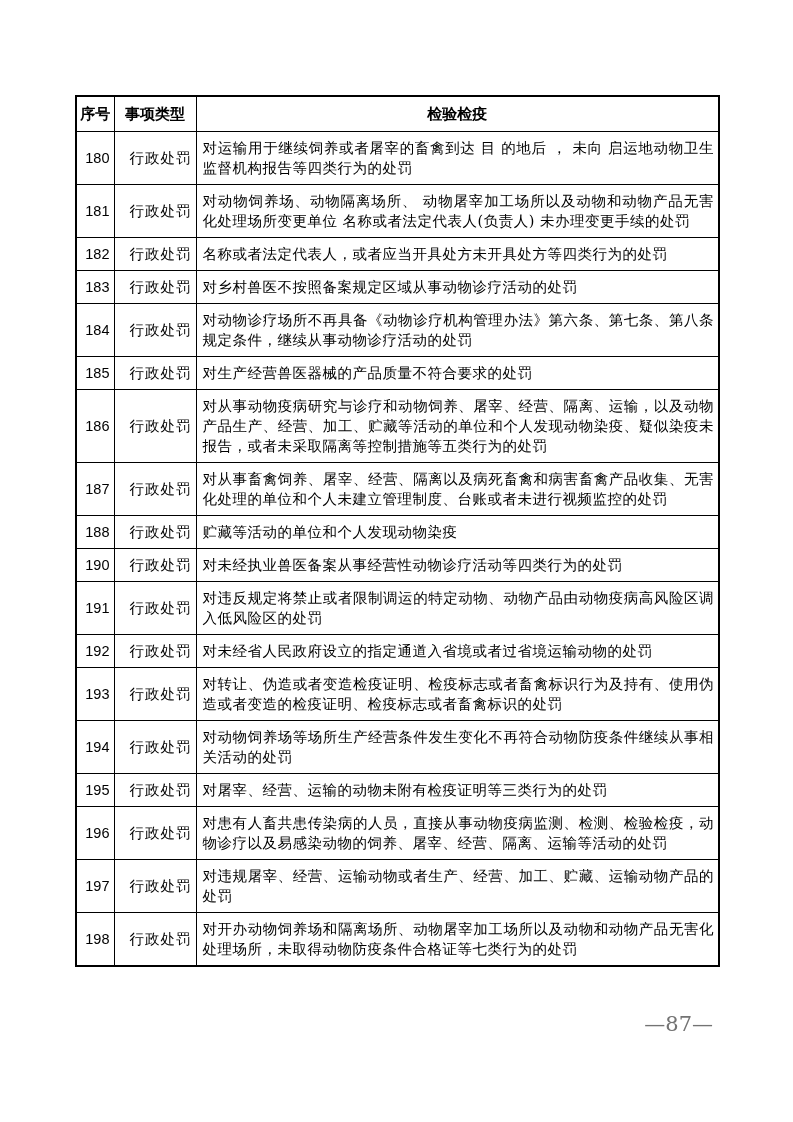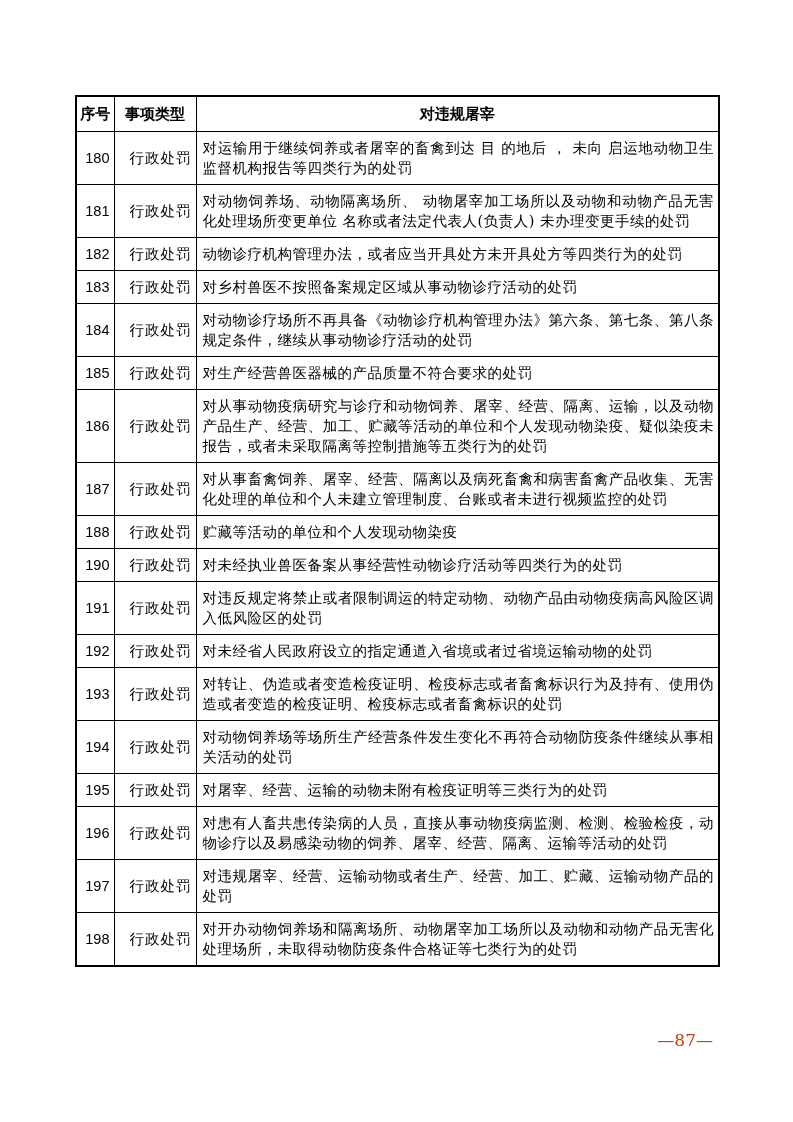--- a/index.html
+++ b/index.html
@@ -55,60 +55,59 @@
   table.items-table td.c-name {
     text-align: justify;
     text-justify: inter-character;
     padding-left: 6px;
     letter-spacing: 0.5px;
   }
   .page-number {
     position: absolute;
     top: 1012px;
     right: 80px;
-    font-size: 17px;
+    font-size: 21px;
     line-height: 24px;
-    color: #c2410c;
+    color: #737373;
     font-family: "DejaVu Serif", "Liberation Serif", serif;
-    margin-top: 16px;
   }
 </style>
 </head>
 <body>
 
 <div class="page">
 
   <table class="items-table">
     <colgroup>
       <col style="width:38px">
       <col style="width:82px">
       <col>
     </colgroup>
     <thead>
       <tr>
         <th>序号</th>
         <th>事项类型</th>
-        <th>对违规屠宰</th>
+        <th>检验检疫</th>
       </tr>
     </thead>
     <tbody id="rows">
         <tr>
           <td class="c-no">180</td>
           <td class="c-type">行政处罚</td>
           <td class="c-name">对运输用于继续饲养或者屠宰的畜禽到达 目 的地后 ， 未向 启运地动物卫生监督机构报告等四类行为的处罚</td>
         </tr>
         <tr>
           <td class="c-no">181</td>
           <td class="c-type">行政处罚</td>
           <td class="c-name">对动物饲养场、动物隔离场所、 动物屠宰加工场所以及动物和动物产品无害化处理场所变更单位 名称或者法定代表人(负责人) 未办理变更手续的处罚</td>
         </tr>
         <tr>
           <td class="c-no">182</td>
           <td class="c-type">行政处罚</td>
-          <td class="c-name">动物诊疗机构管理办法，或者应当开具处方未开具处方等四类行为的处罚</td>
+          <td class="c-name">名称或者法定代表人，或者应当开具处方未开具处方等四类行为的处罚</td>
         </tr>
         <tr>
           <td class="c-no">183</td>
           <td class="c-type">行政处罚</td>
           <td class="c-name">对乡村兽医不按照备案规定区域从事动物诊疗活动的处罚</td>
         </tr>
         <tr>
           <td class="c-no">184</td>
           <td class="c-type">行政处罚</td>
           <td class="c-name">对动物诊疗场所不再具备《动物诊疗机构管理办法》第六条、第七条、第八条规定条件，继续从事动物诊疗活动的处罚</td>

